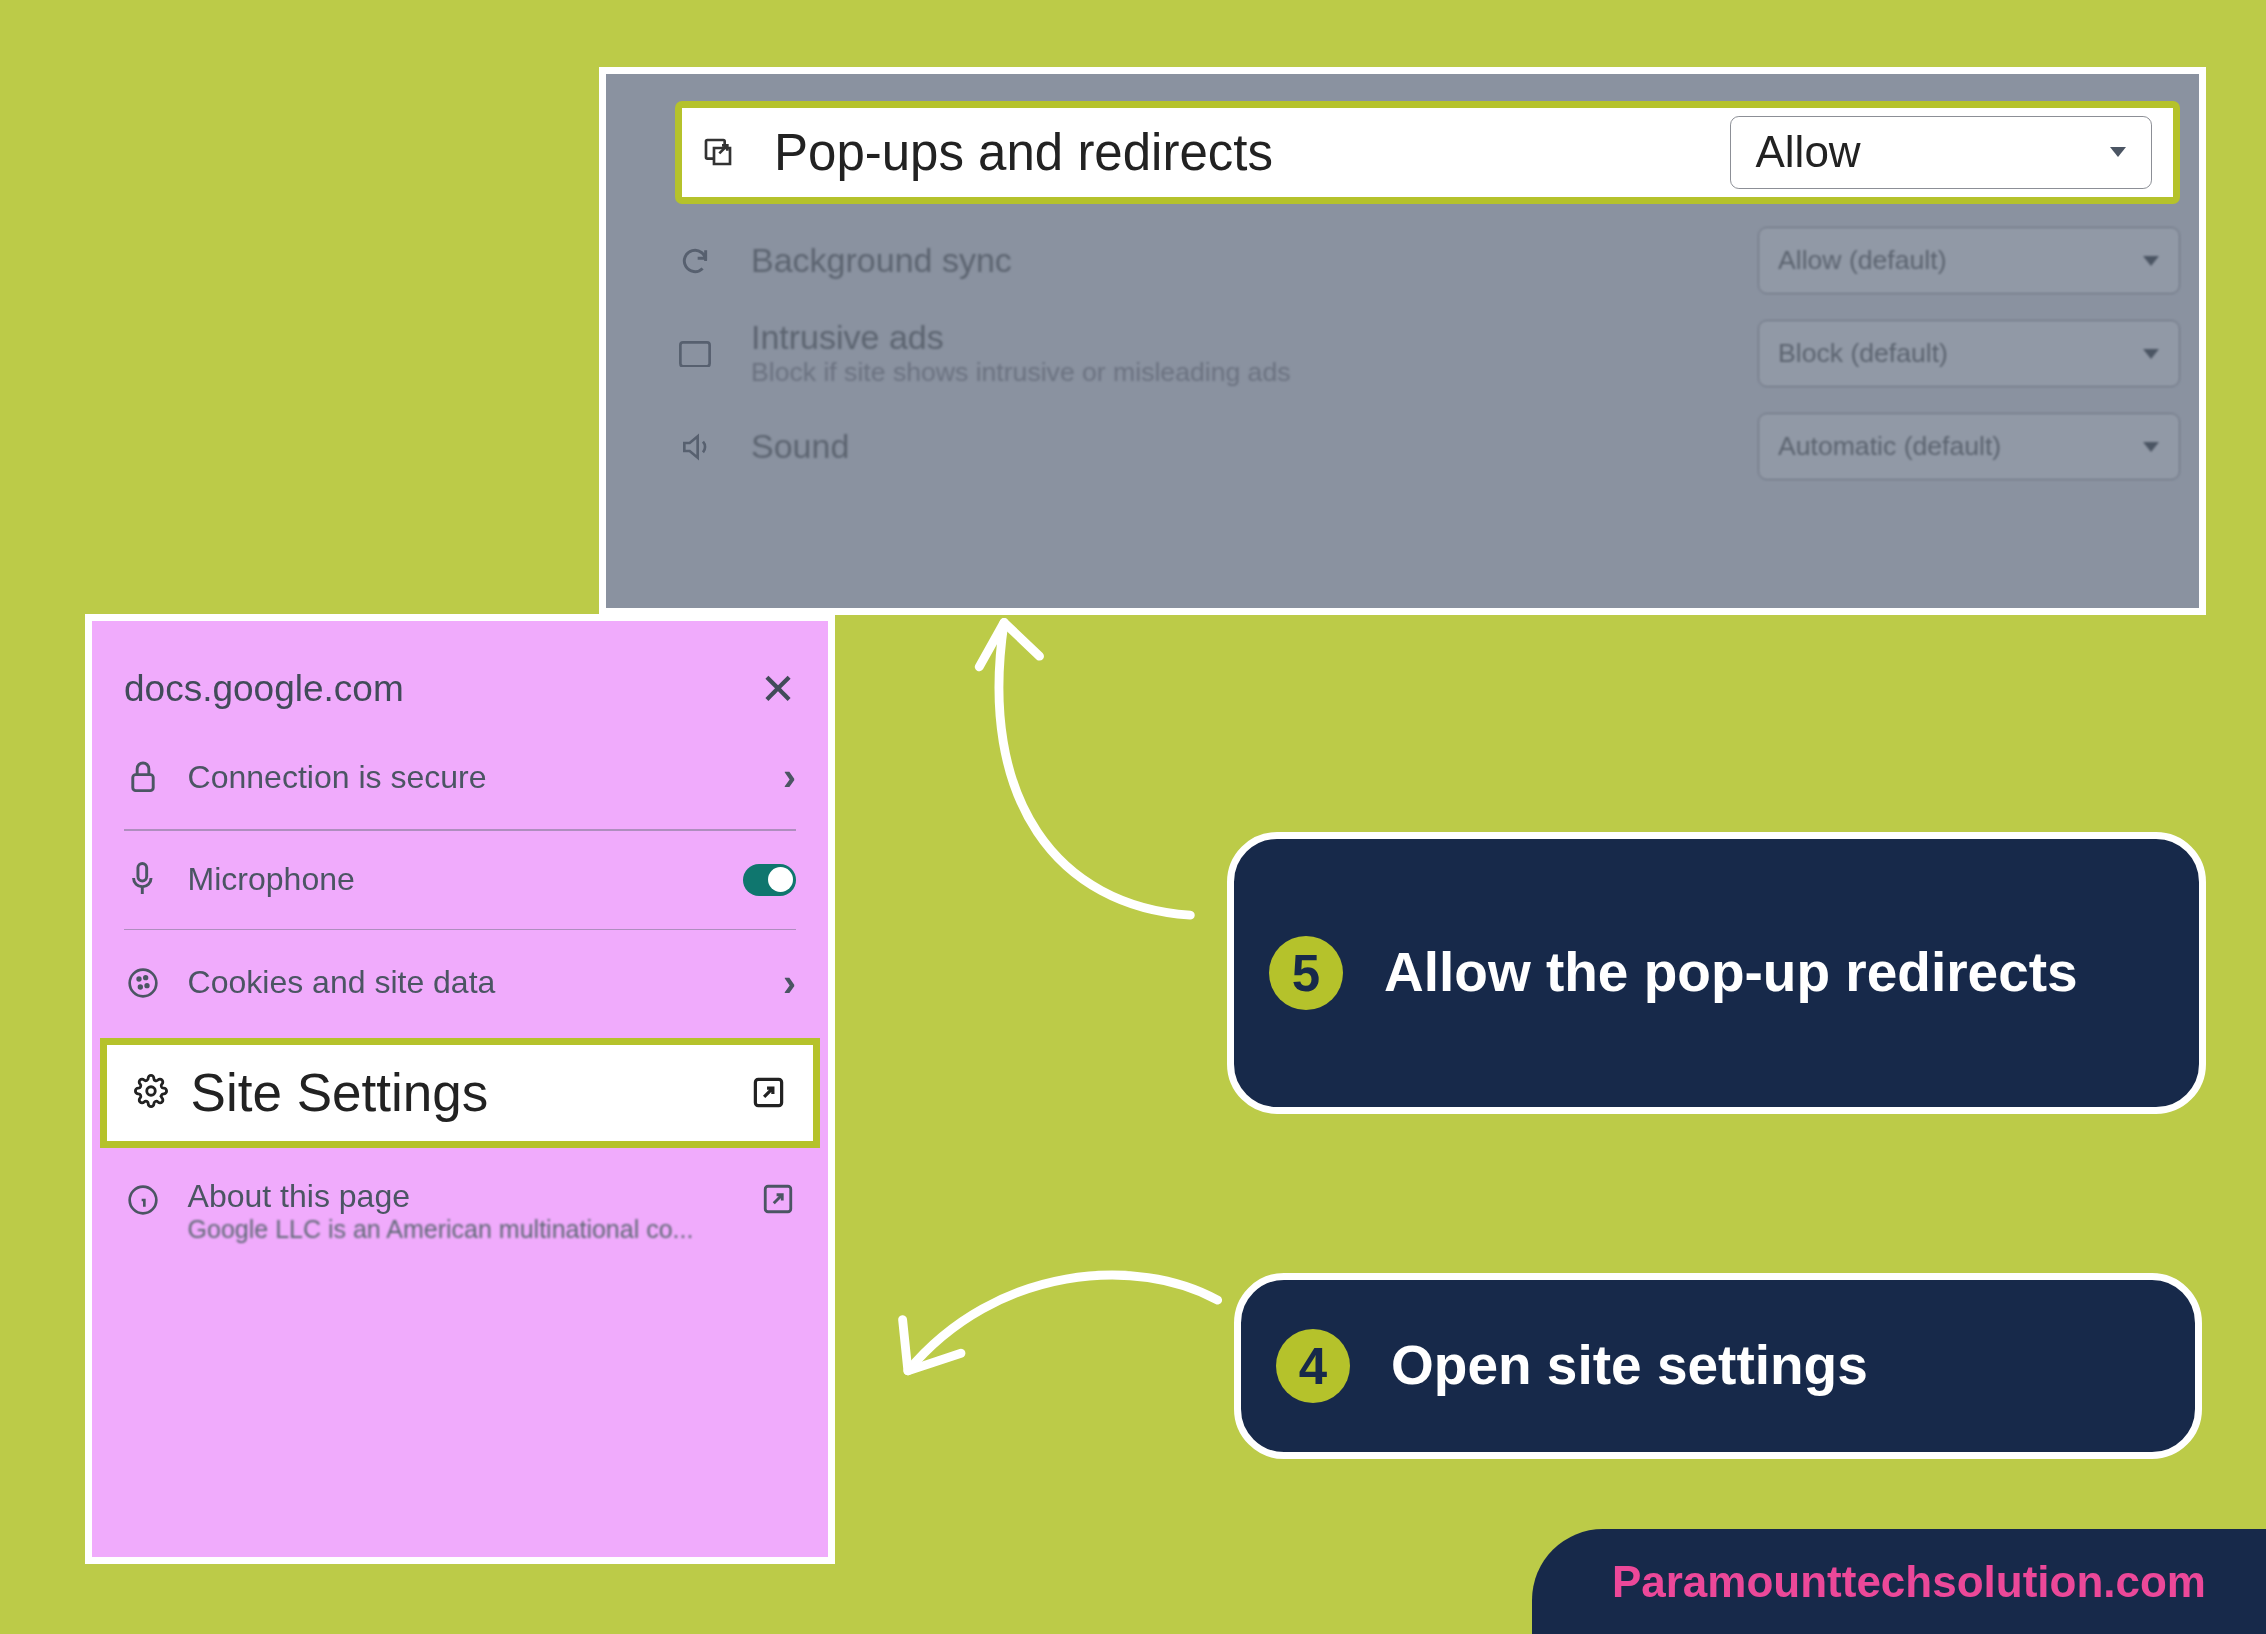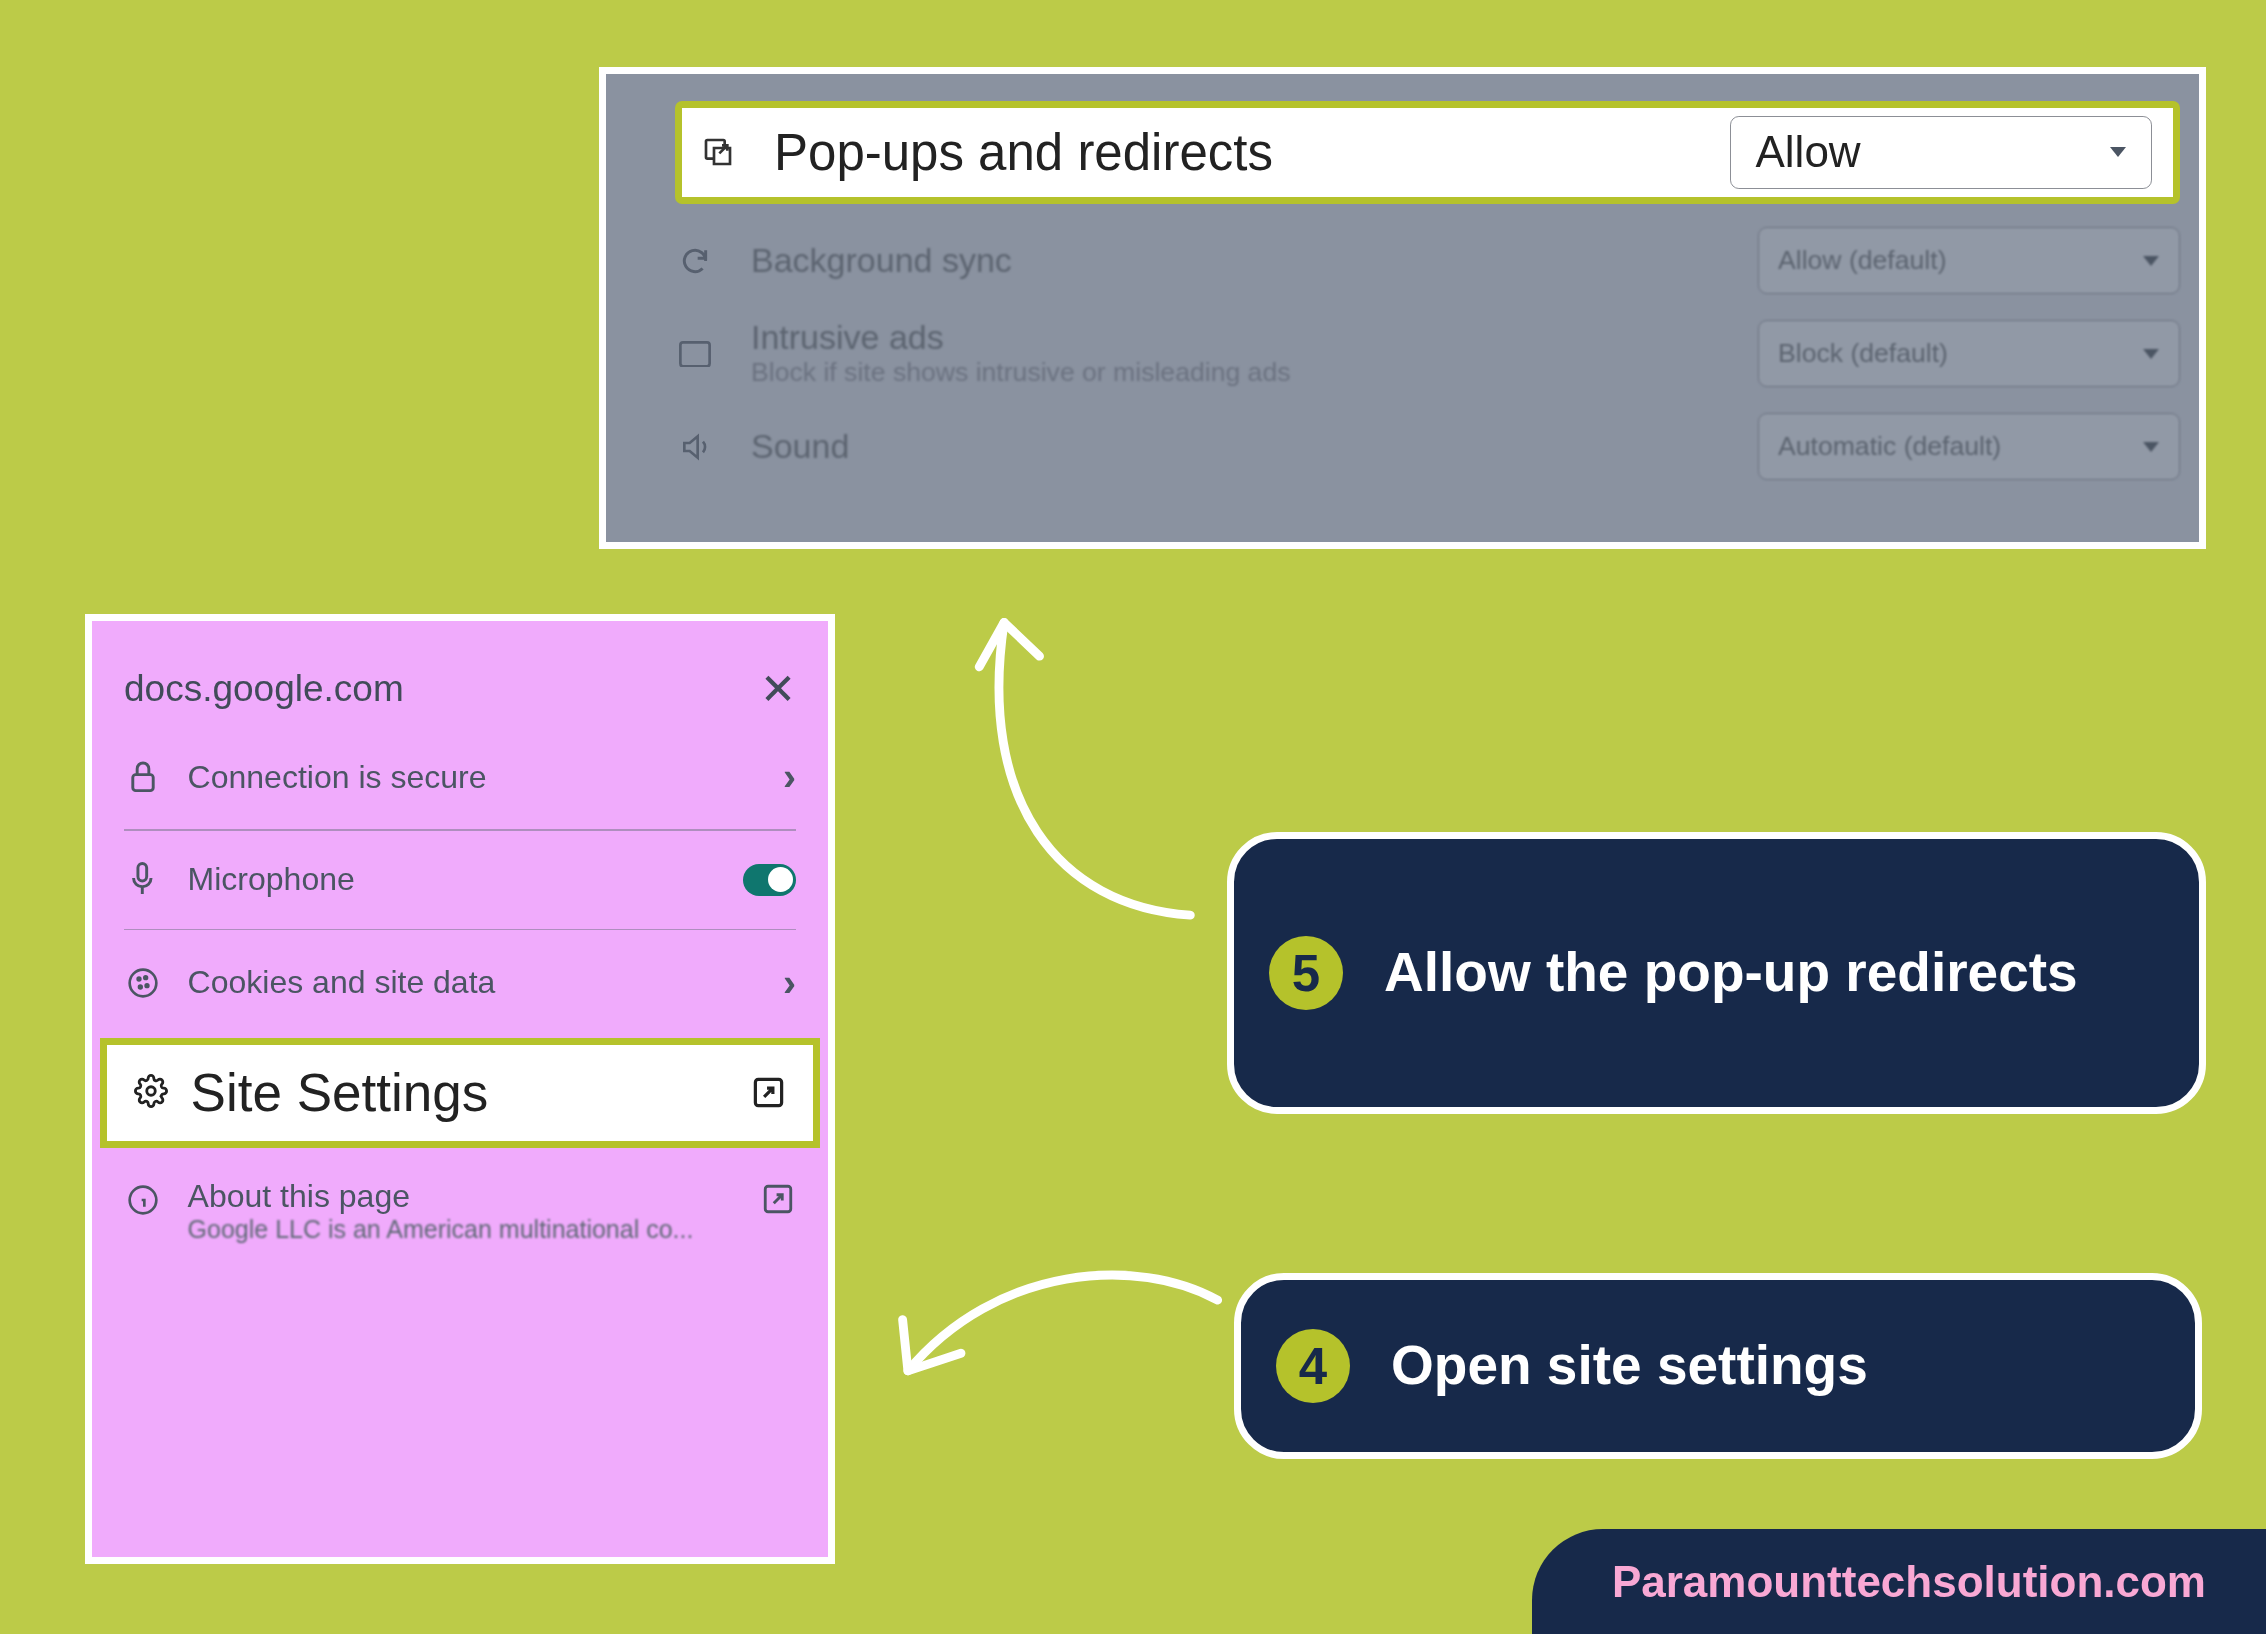--- a/index.html
+++ b/index.html
@@ -12,21 +12,21 @@
     position: relative;
     overflow: hidden;
   }
 
   
   .top-panel {
     position: absolute;
     left: 599px;
     top: 67px;
     width: 1607px;
-    height: 482px;
+    height: 548px;
     border: 7px solid #fff;
     background: #8a92a0;
     overflow: hidden;
   }
   .top-panel-inner {
     position: absolute;
     left: 69px;
     top: 28px;
     right: 19.5px;
     bottom: 0;
@@ -260,21 +260,21 @@
   .arrow svg { overflow: visible; }
   .arrow-5 { position: absolute; left: 933px; top: 587px; width: 284px; height: 337px; }
   .arrow-4 { position: absolute; left: 872px; top: 1247px; width: 355px; height: 177px; }
 
   
   .footer-badge {
     position: absolute;
     right: 0;
     bottom: 0;
     background: #17294a;
-    color: #f9a8d4;
+    color: #ec4899;
     font-size: 44px;
     font-weight: 600;
     padding: 28px 60px 28px 80px;
     border-top-left-radius: 71px;
     text-align: right;
   }
 </style>
 </head>
 <body>
 

